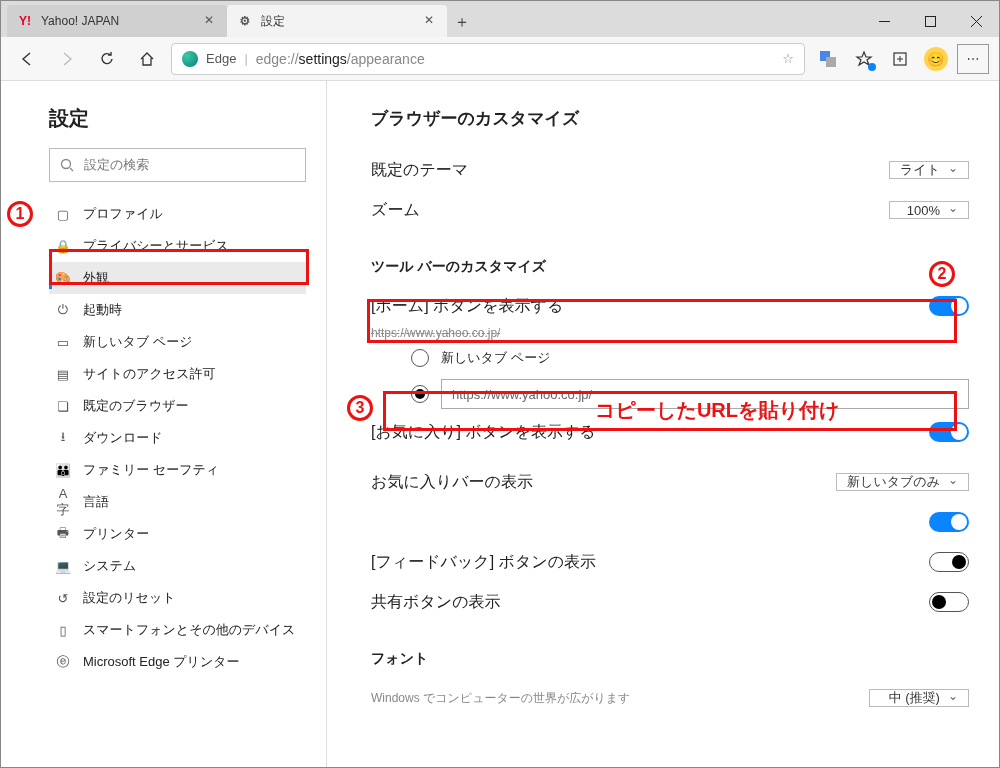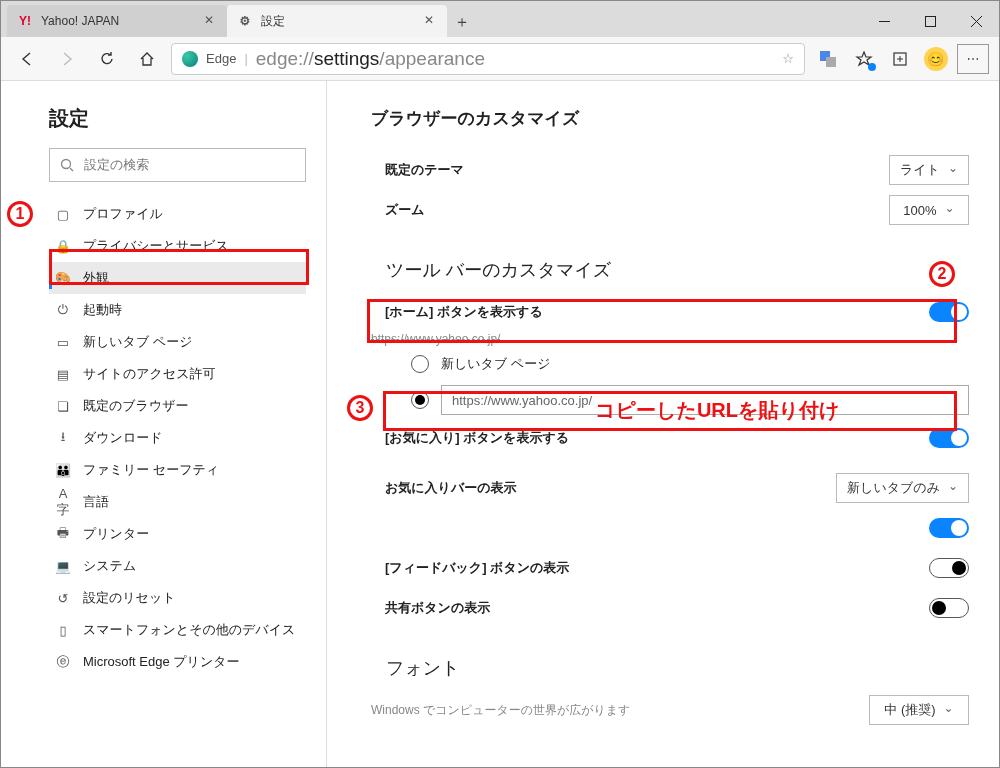--- a/index.html
+++ b/index.html
@@ -21,21 +21,21 @@
 
   
   .toolbar { height: 44px; background: #f7f7f7; border-bottom: 1px solid #ddd; display: flex; align-items: center; padding: 0 10px; gap: 8px; }
   .tbtn { width: 32px; height: 32px; display: flex; align-items: center; justify-content: center; color: #444; border-radius: 3px; }
   .tbtn.dim { color: #aaa; }
   .addr { flex: 1; height: 32px; background: #fff; border: 1px solid #ccc; border-radius: 4px; display: flex; align-items: center; padding: 0 10px; gap: 8px; color: #555; }
   .addr .edge-ico { width:16px; height:16px; border-radius:50%; background:
       radial-gradient(circle at 30% 30%, #3cc9a8 0%, #1b9e8a 60%, #0b6e8c 100%); }
   .addr .label { font-size: 13px; }
   .addr .sep { color: #bbb; }
-  .addr .url { font-size: 19px; color: #888; }
+  .addr .url { font-size: 14px; color: #888; }
   .addr .url b { color: #222; font-weight: normal; }
   .addr .star { margin-left: auto; color: #888; }
   .rt { display: flex; gap: 6px; align-items: center; }
   .rt .ico { width: 30px; height: 30px; display: flex; align-items: center; justify-content: center; color: #444; }
   .rt .favstar { position: relative; }
   .rt .favstar::after { content:''; position:absolute; right:3px; bottom:3px; width:8px; height:8px; background:#0a84ff; border-radius:50%; }
   .avatar { width: 24px; height:24px; border-radius:50%; background: #ffd34d; display:flex; align-items:center; justify-content:center; font-size:14px; }
   .more { width: 32px; height: 30px; border: 1px solid #999; display:flex; align-items:center; justify-content:center; }
 
   
@@ -44,26 +44,26 @@
   .sb-title { font-size: 20px; font-weight: 600; margin-bottom: 16px; }
   .search { height: 34px; border: 1px solid #bbb; display:flex; align-items:center; padding:0 10px; gap:10px; color:#777; margin-bottom: 16px; }
   .sb-item { height: 32px; display:flex; align-items:center; gap:12px; font-size: 13px; color:#222; padding-left: 6px; position: relative; }
   .sb-item.active { background:#eaeaea; }
   .sb-item.active::before { content:''; position:absolute; left:0; top:5px; bottom:5px; width:3px; background:#0a84ff; }
   .sb-ico { width:16px; text-align:center; color:#555; }
 
   .main { flex:1; padding: 26px 30px 0 44px; overflow-y: auto; }
   .sec-title { font-size: 17px; font-weight: 600; margin-bottom: 20px; }
   .row { display:flex; align-items:center; min-height: 40px; }
-  .row .lbl { font-size: 13px; font-weight: 700; margin-left: 14px; }
+  .row .lbl { font-size: 16px; font-weight: 400; }
   .row .ctrl { margin-left: auto; }
-  .dd { height: 30px; border:1px solid #bbb; padding: 0 10px; display:flex; align-items:center; gap:8px; font-size:13px; color:#333; min-width: 80px; justify-content: center; }
+  .dd { height: 18px; border:1px solid #bbb; padding: 0 10px; display:flex; align-items:center; gap:8px; font-size:13px; color:#333; min-width: 80px; justify-content: flex-end; }
   .dd::after { content:'⌄'; color:#666; font-size:12px; position:relative; top:-2px; }
   .sec-gap { height: 28px; }
-  .sub-title { font-size: 18px; font-weight: 400; margin-bottom: 10px; margin-left: 15px; }
+  .sub-title { font-size: 14px; font-weight: 700; margin-bottom: 10px; }
 
   .tog { width: 40px; height: 20px; border-radius: 10px; position: relative; }
   .tog.on { background:#0a84ff; }
   .tog.on::after { content:''; position:absolute; right:2px; top:2px; width:16px; height:16px; background:#fff; border-radius:50%; }
   .tog.off { background:#fff; border:1px solid #555; }
   .tog.off::after { content:''; position:absolute; right:2px; top:2px; width:14px; height:14px; background:#000; border-radius:50%; }
   .tog.offL::after { left:2px; right:auto; }
 
   .radio-row { display:flex; align-items:center; height: 36px; padding-left: 40px; gap: 12px; }
   .radio { width:18px; height:18px; border-radius:50%; border:1px solid #555; display:flex; align-items:center; justify-content:center; }

